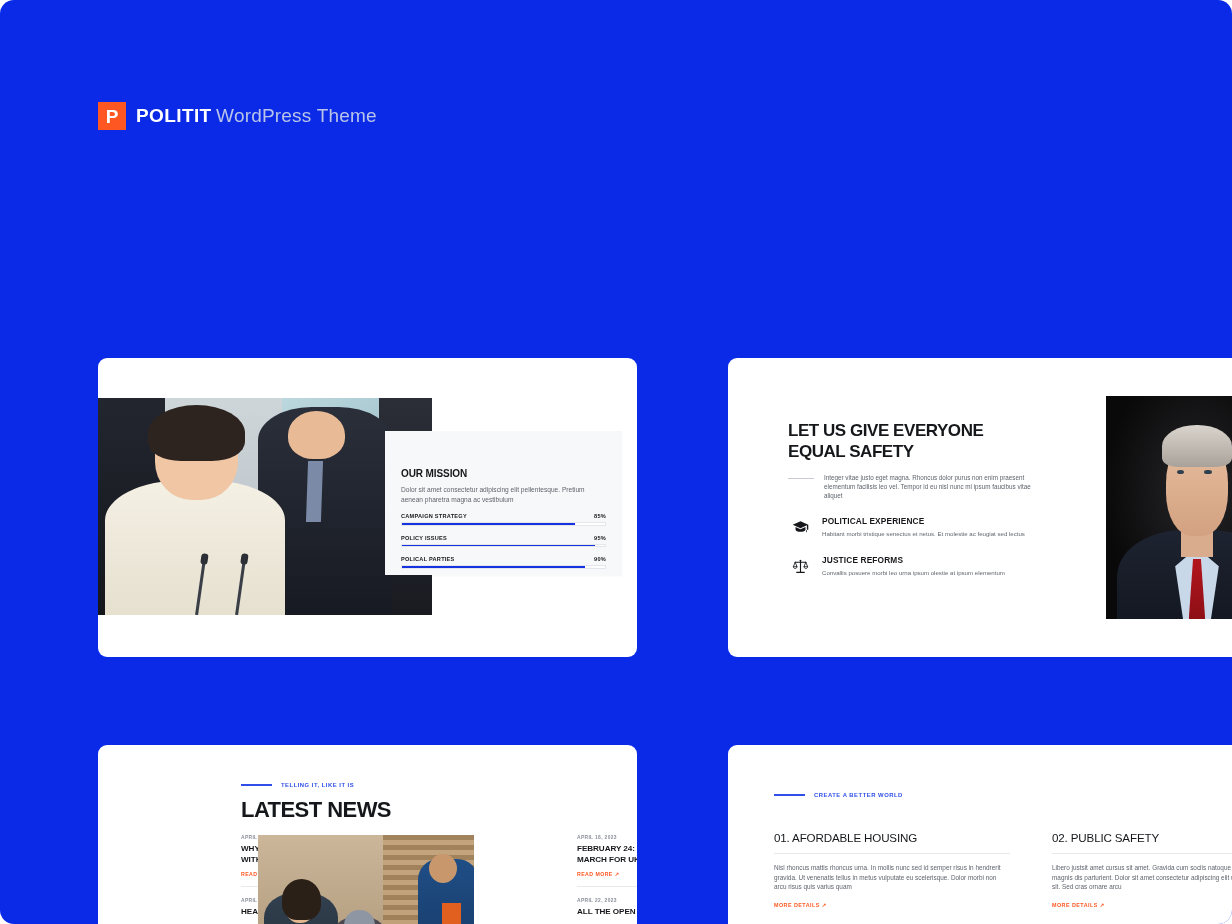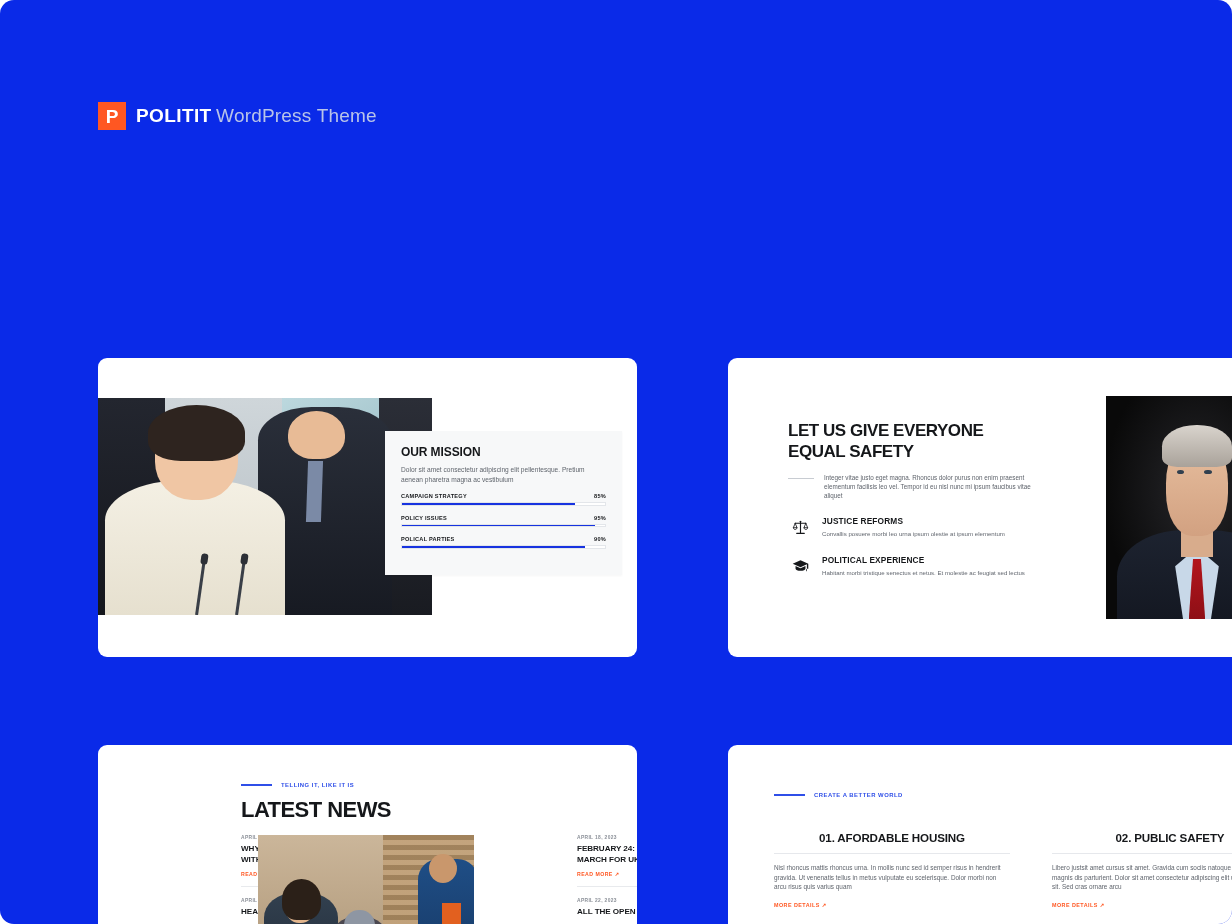--- a/index.html
+++ b/index.html
@@ -111,21 +111,21 @@
     background:#2c3036; border-radius:3px;
   }
 
   .mission-panel {
     position:absolute; left:287px; top:73px; width:237px; height:144px;
     background:#f7f8f9;
     padding:14px 16px 10px 16px;
     box-shadow:0 1px 2px rgba(0,0,0,.04);
   }
   .mission-title {
-    font-size:12px; font-weight:bold; color:#15171a; letter-spacing:-0.1px;
+    font-size:10px; font-weight:bold; color:#15171a; letter-spacing:-0.1px;margin-top:23px;
   }
   .mission-desc {
     margin-top:6px; font-size:6.6px; line-height:9.5px; color:#60656d;
   }
   .skill { margin-top:9px; }
   .skill-row {
     display:flex; justify-content:space-between; align-items:baseline;
     font-size:5.6px; font-weight:bold; color:#15171a; letter-spacing:0.25px;
   }
   .skill-track {
@@ -271,21 +271,21 @@
     font-size:19.5px; font-weight:bold; color:#15171a; letter-spacing:-0.5px;
   }
   .vision-eyebrow { display:flex; align-items:center; gap:9px; }
 
   .vision-cols {
     position:absolute; left:46px; top:86px; right:0;
     display:flex; gap:42px;
   }
   .vision-col { width:236px; }
   .vision-col-title {
-    font-size:11.6px; font-weight:bold; color:#15171a; letter-spacing:-0.15px;text-align:center;
+    font-size:11.6px; font-weight:normal; color:#15171a; letter-spacing:-0.15px;
   }
   .vision-col-rule { margin-top:9px; height:1px; background:#e6e8ec; }
   .vision-col-body {
     margin-top:9px; font-size:6.4px; line-height:9.6px; color:#5f646c;
   }
   .more-details {
     margin-top:10px; font-size:5.4px; font-weight:bold;
     color:#ff5722; letter-spacing:0.45px;
   }
 </style>
@@ -371,50 +371,50 @@
         <div>EQUAL SAFETY</div>
       </div>
 
       <div class="rights-lede-wrap">
         <div class="rights-rule"></div>
         <div class="rights-lede">Integer vitae justo eget magna. Rhoncus dolor purus non enim praesent elementum facilisis leo vel. Tempor id eu nisl nunc mi ipsum faucibus vitae aliquet</div>
       </div>
 
       <div class="feature">
         <div class="feature-ico">
+          <svg viewBox="0 0 24 24" fill="#15171a">
+            <path d="M12 3 1 8l11 5 9-4.09V15h2V8L12 3z"></path>
+            <path d="M5 11.2V15c0 1.66 3.13 3 7 3s7-1.34 7-3v-3.8l-7 3.2-7-3.2z"></path>
+            <path d="M20.5 15.4c-.28 0-.5.22-.5.5v2.3c0 .28.22.5.5.5s.5-.22.5-.5v-2.3c0-.28-.22-.5-.5-.5z"></path>
+          </svg>
+        </div>
+        <div>
+          <div class="feature-title">POLITICAL EXPERIENCE</div>
+          <div class="feature-desc">Habitant morbi tristique senectus et netus. Et molestie ac feugiat sed lectus</div>
+        </div>
+      </div>
+
+      <div class="feature">
+        <div class="feature-ico">
           <svg viewBox="0 0 24 24" fill="none" stroke="#15171a" stroke-width="1.5" stroke-linecap="round">
             <path d="M12 3.2v17" stroke-width="1.6"></path>
             <path d="M4.5 6.1h15"></path>
             <circle cx="12" cy="4" r="1.1" fill="#15171a" stroke="none"></circle>
             <path d="M6.6 20.2h10.8" stroke-width="1.6"></path>
             <path d="M4.5 6.1 1.9 12.3h5.2L4.5 6.1z" stroke-width="1.2"></path>
             <path d="M19.5 6.1l-2.6 6.2h5.2l-2.6-6.2z" stroke-width="1.2"></path>
             <path d="M1.9 12.3c0 1.5 1.17 2.5 2.6 2.5s2.6-1 2.6-2.5" stroke-width="1.2"></path>
             <path d="M16.9 12.3c0 1.5 1.17 2.5 2.6 2.5s2.6-1 2.6-2.5" stroke-width="1.2"></path>
           </svg>
         </div>
         <div>
           <div class="feature-title">JUSTICE REFORMS</div>
           <div class="feature-desc">Convallis posuere morbi leo urna ipsum olestie at ipsum elementum</div>
         </div>
       </div>
-
-      <div class="feature">
-        <div class="feature-ico">
-          <svg viewBox="0 0 24 24" fill="#15171a">
-            <path d="M12 3 1 8l11 5 9-4.09V15h2V8L12 3z"></path>
-            <path d="M5 11.2V15c0 1.66 3.13 3 7 3s7-1.34 7-3v-3.8l-7 3.2-7-3.2z"></path>
-            <path d="M20.5 15.4c-.28 0-.5.22-.5.5v2.3c0 .28.22.5.5.5s.5-.22.5-.5v-2.3c0-.28-.22-.5-.5-.5z"></path>
-          </svg>
-        </div>
-        <div>
-          <div class="feature-title">POLITICAL EXPERIENCE</div>
-          <div class="feature-desc">Habitant morbi tristique senectus et netus. Et molestie ac feugiat sed lectus</div>
-        </div>
-      </div>
     </div>
 
     <div class="portrait">
       <div class="pt-bg"></div>
       <div class="pt-suit"></div>
       <div class="pt-shirt"></div>
       <div class="pt-tie"></div>
       <div class="pt-neck"></div>
       <div class="pt-head"></div>
       <div class="pt-hair"></div>

